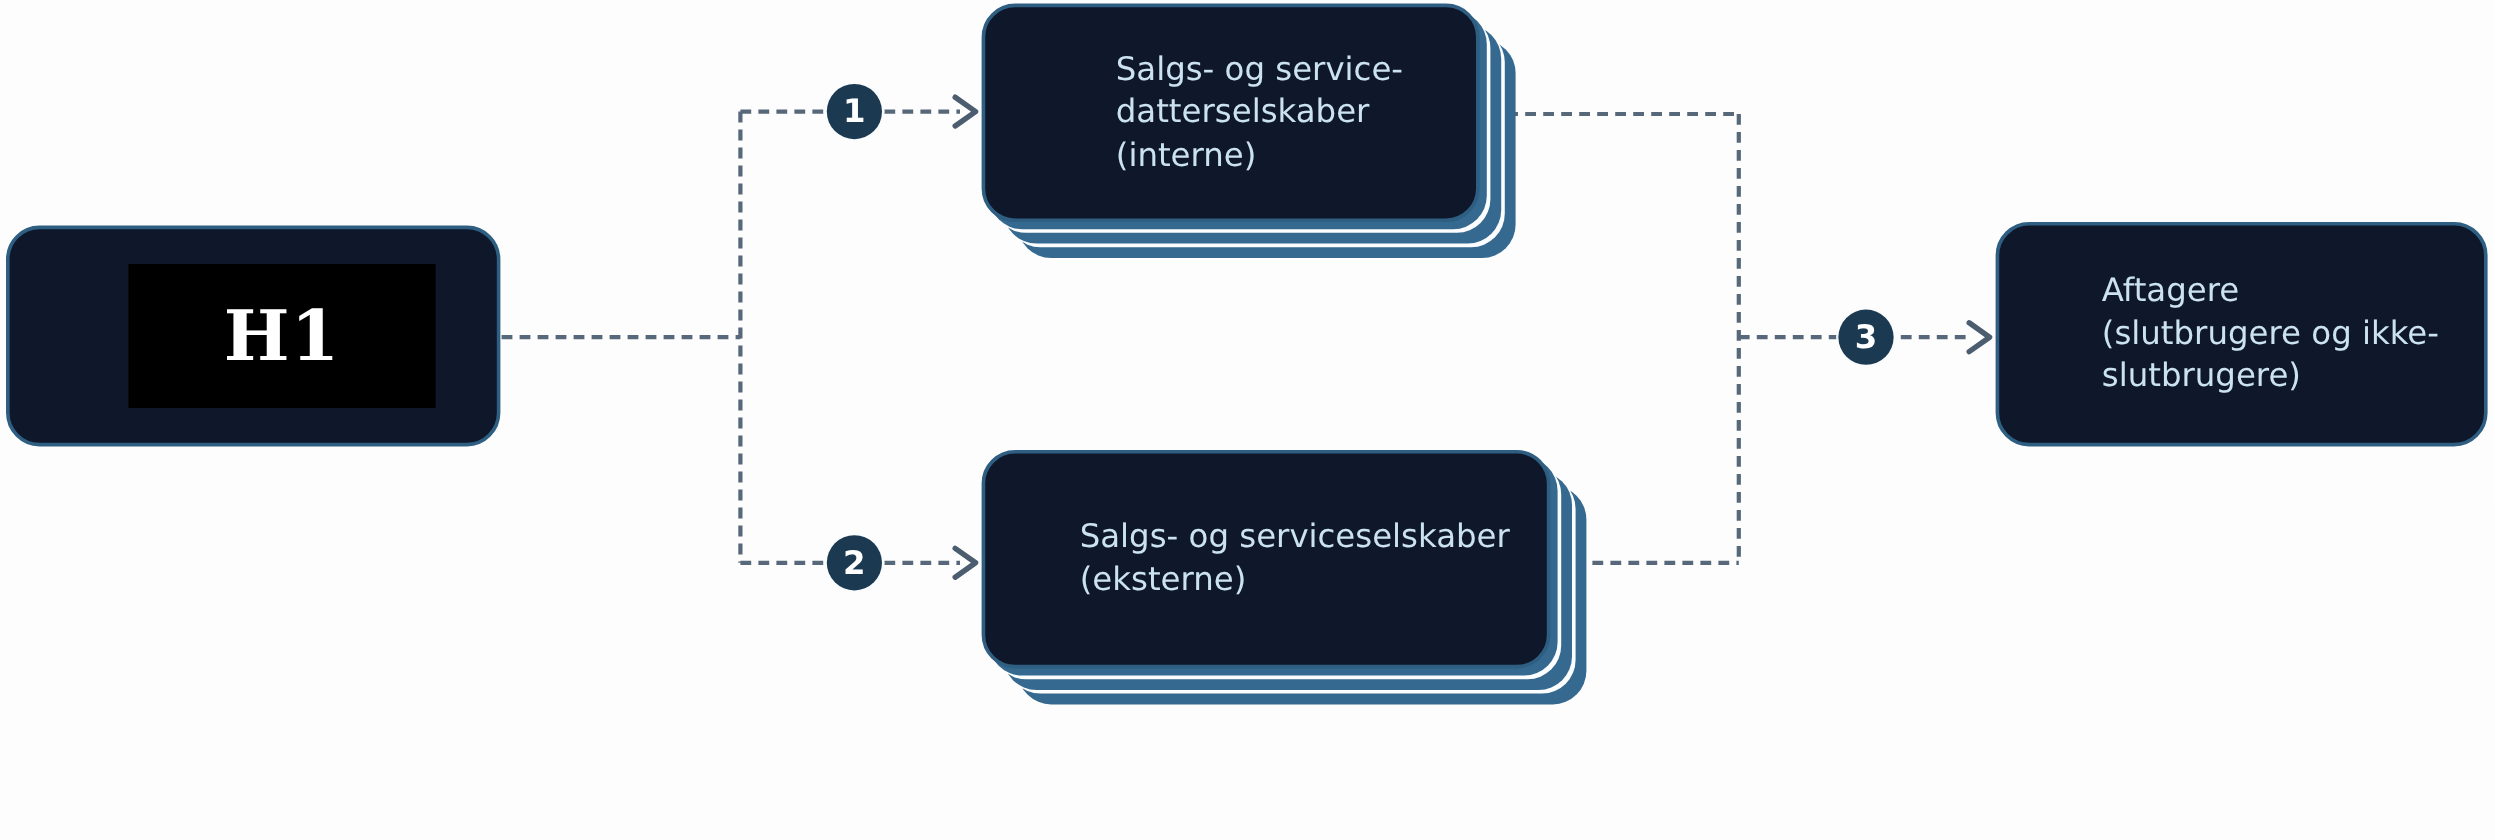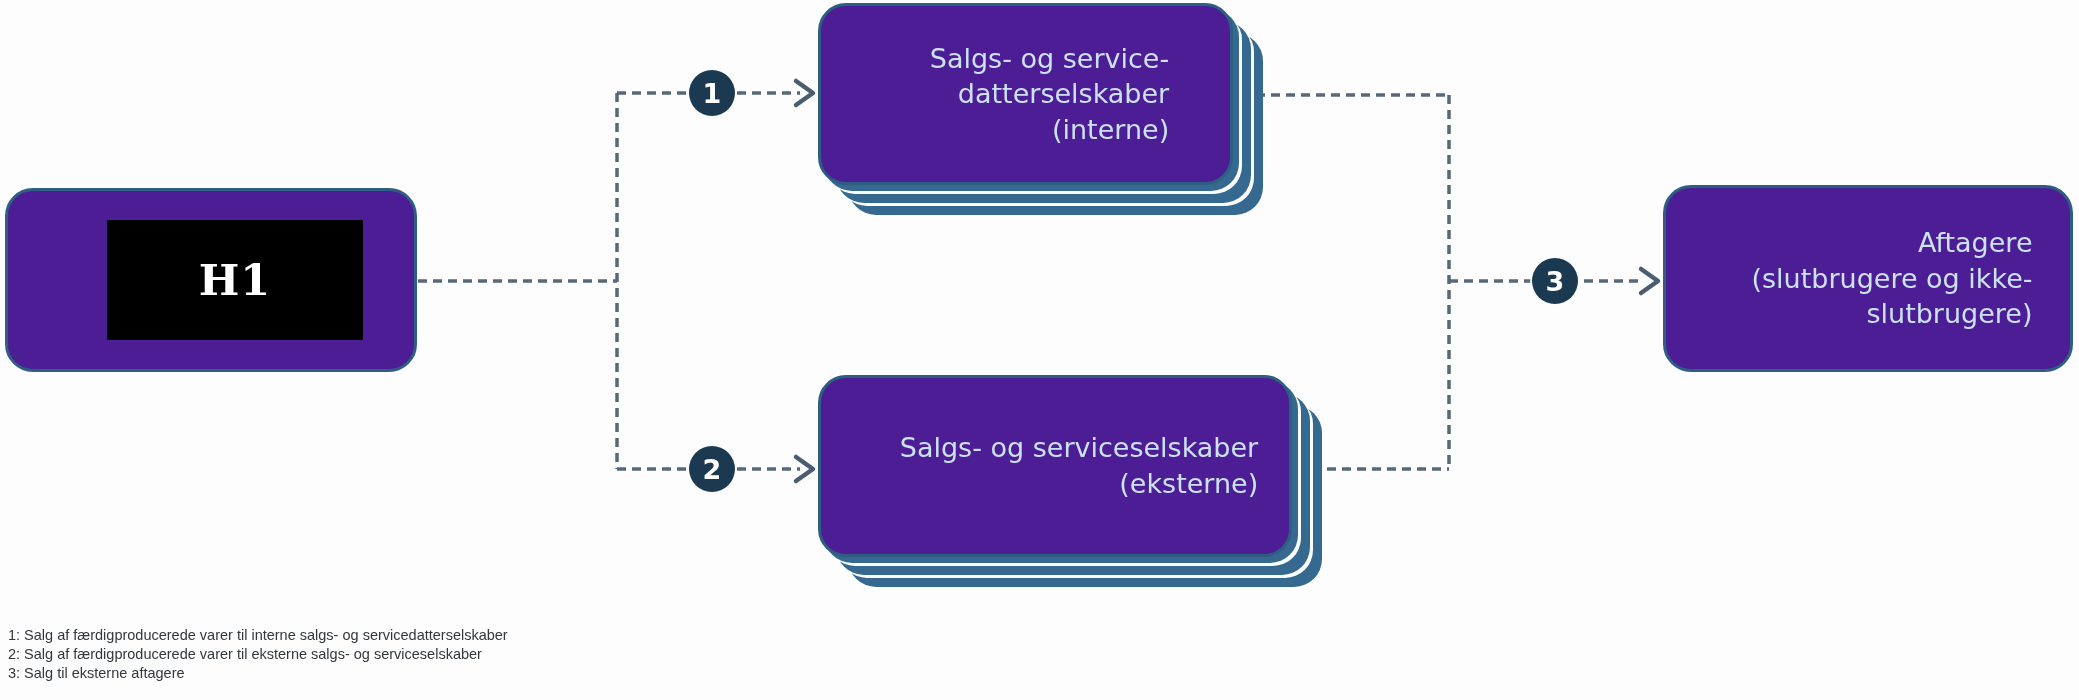--- a/index.html
+++ b/index.html
@@ -16,27 +16,27 @@
 
   .connectors {
     position: absolute;
     left: 0; top: 0;
     width: 2079px; height: 700px;
     pointer-events: none;
   }
 
   .node {
     position: absolute;
-    background: #4c1d95;
+    background: #0f172a;
     border: 3px solid #2E5E81;
     border-radius: 28px;
     display: flex;
     align-items: center;
     justify-content: center;
-    text-align: right;
+    text-align: left;
     color: #CBE2F2;
     font-family: "DejaVu Sans", sans-serif;
     font-size: 27px;
     line-height: 1.32;
     white-space: pre-line;
     padding-left: 48px;
   }
 
   
   .node.stacked {
@@ -57,21 +57,21 @@
     width: 256px;
     height: 120px;
     background: #000000;
     display: flex;
     align-items: center;
     justify-content: center;
   }
   .h1-text {
     font-family: "DejaVu Serif", "Liberation Serif", serif;
     font-weight: bold;
-    font-size: 43px;
+    font-size: 58px;
     color: #ffffff;
     letter-spacing: 1px;
     white-space: normal;
     line-height: 1;
   }
 
   .marker {
     position: absolute;
     width: 46px;
     height: 46px;
@@ -158,19 +158,14 @@
   <div class="marker marker-1">
     <span>1</span>
   </div>
   <div class="marker marker-2">
     <span>2</span>
   </div>
   <div class="marker marker-3">
     <span>3</span>
   </div>
 
-  <div class="legend">
-    <div>1: Salg af færdigproducerede varer til interne salgs- og servicedatterselskaber</div>
-    <div>2: Salg af færdigproducerede varer til eksterne salgs- og serviceselskaber</div>
-    <div>3: Salg til eksterne aftagere</div>
-  </div>
 
 </div>
 
 </body></html>

